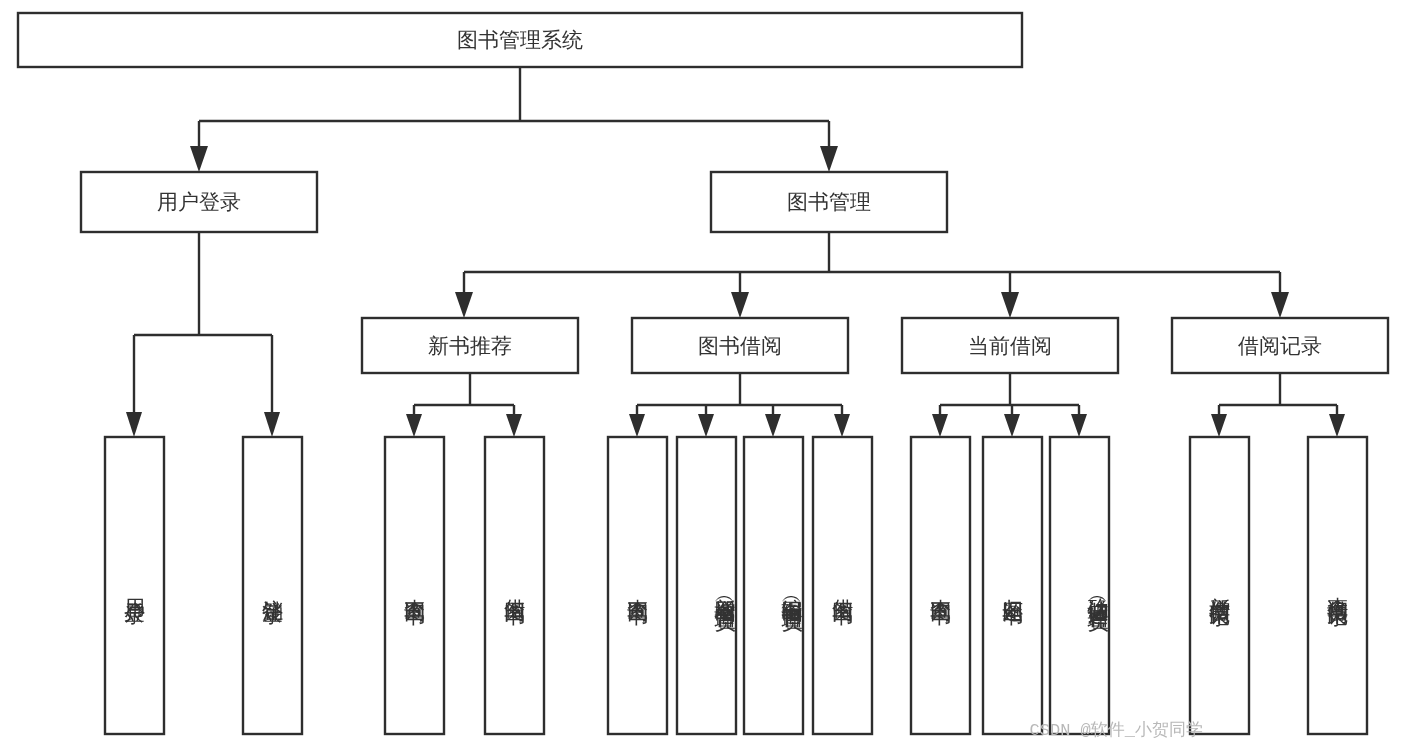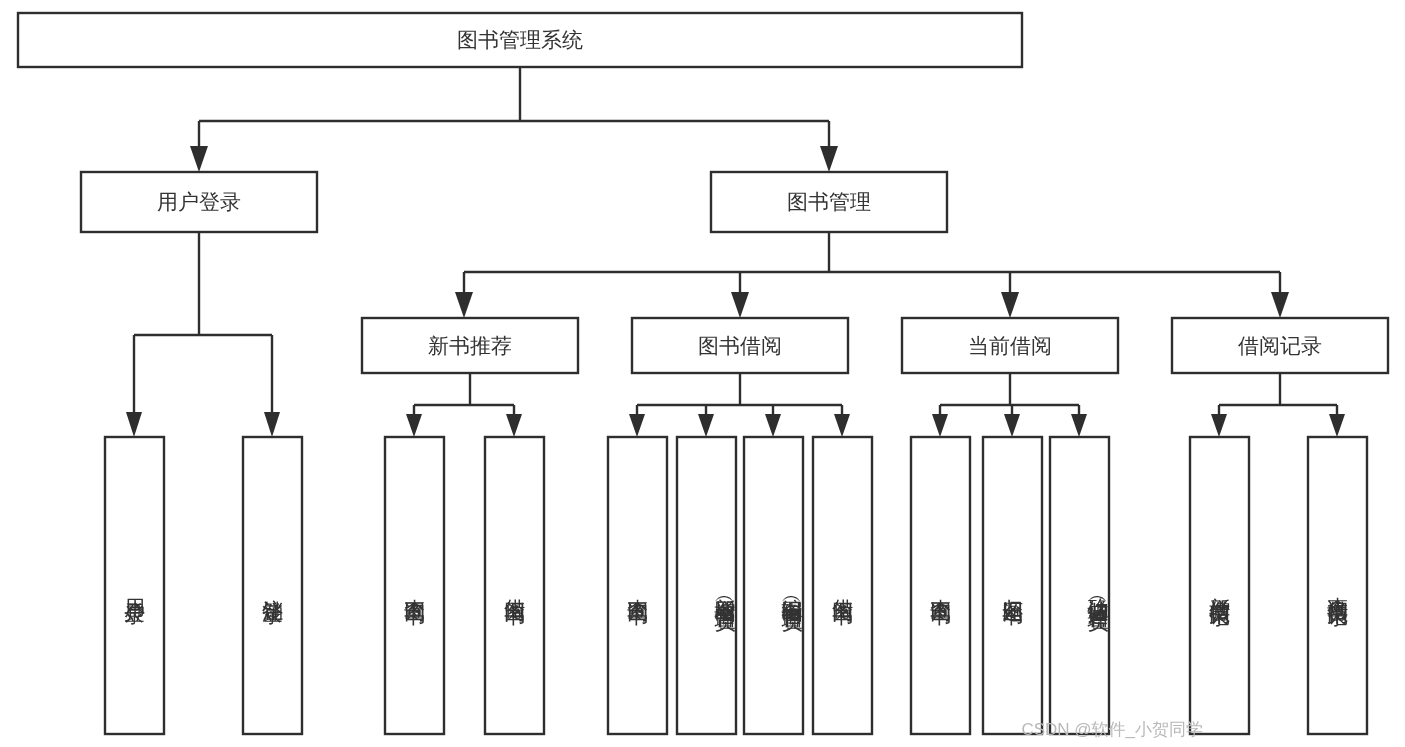--- a/index.html
+++ b/index.html
@@ -62,21 +62,21 @@
     align-items: center;
     justify-content: center;
     text-align: center;
     white-space: nowrap;
     pointer-events: none;
   }
   .watermark {
     position: absolute;
     right: 10px;
     bottom: 6px;
-    font-family: Liberation Sans, sans-serif;
+    font-family: Liberation Mono, monospace;
     font-size: 17px;
     color: #b8b8b8;
     white-space: nowrap;
   }
 </style>
 </head>
 <body>
 
 <div id="diagram-root">
 

